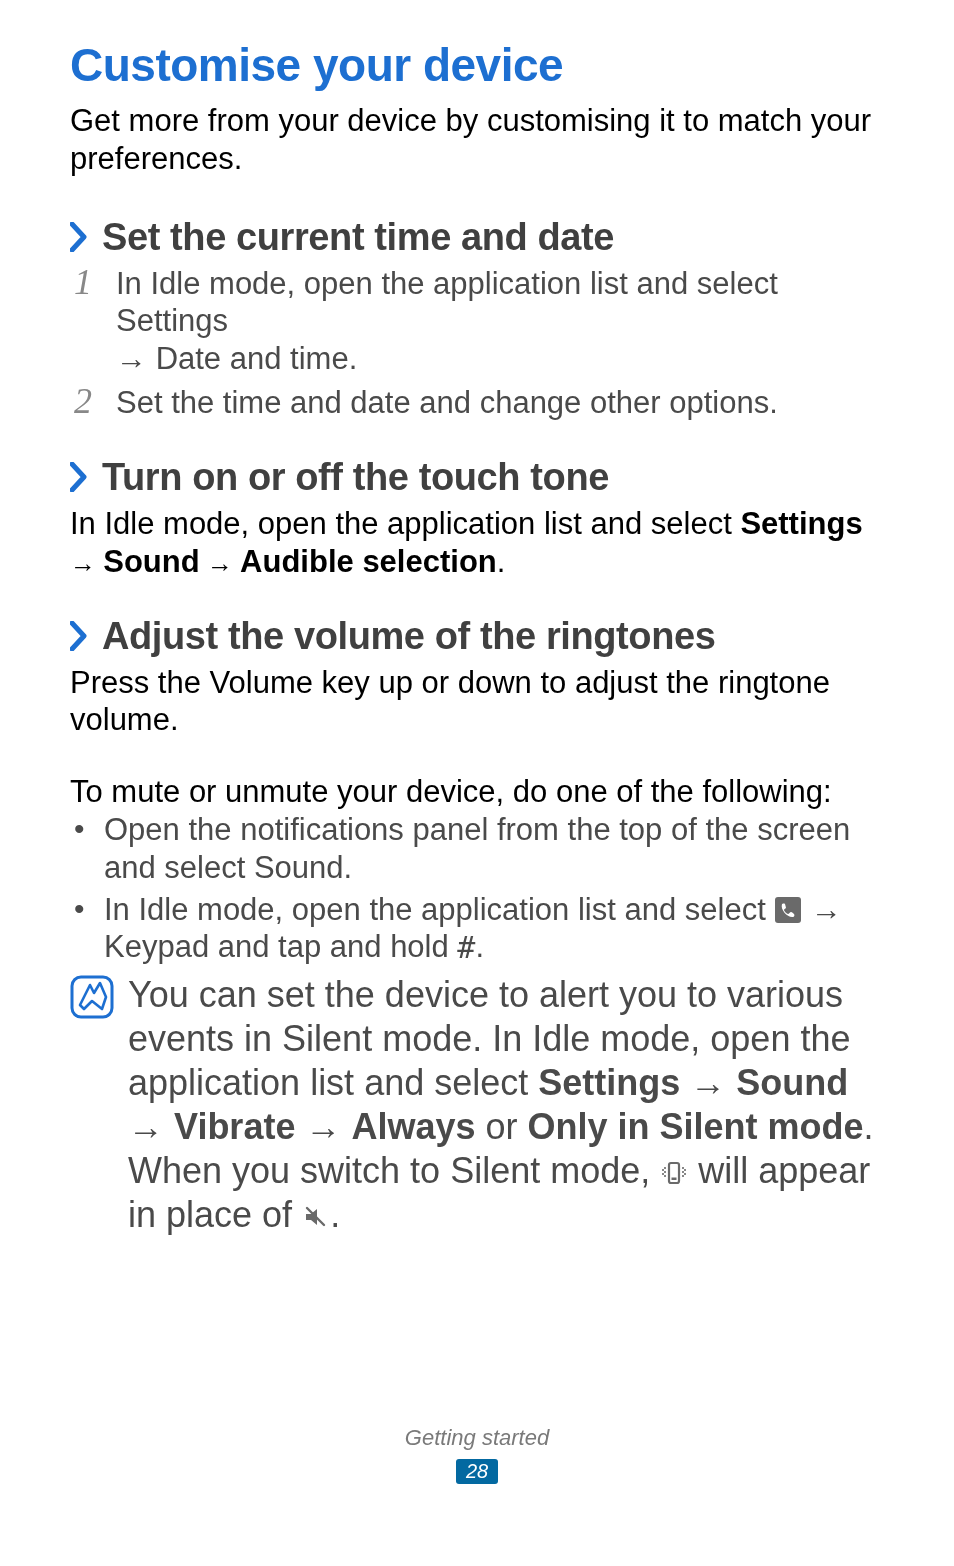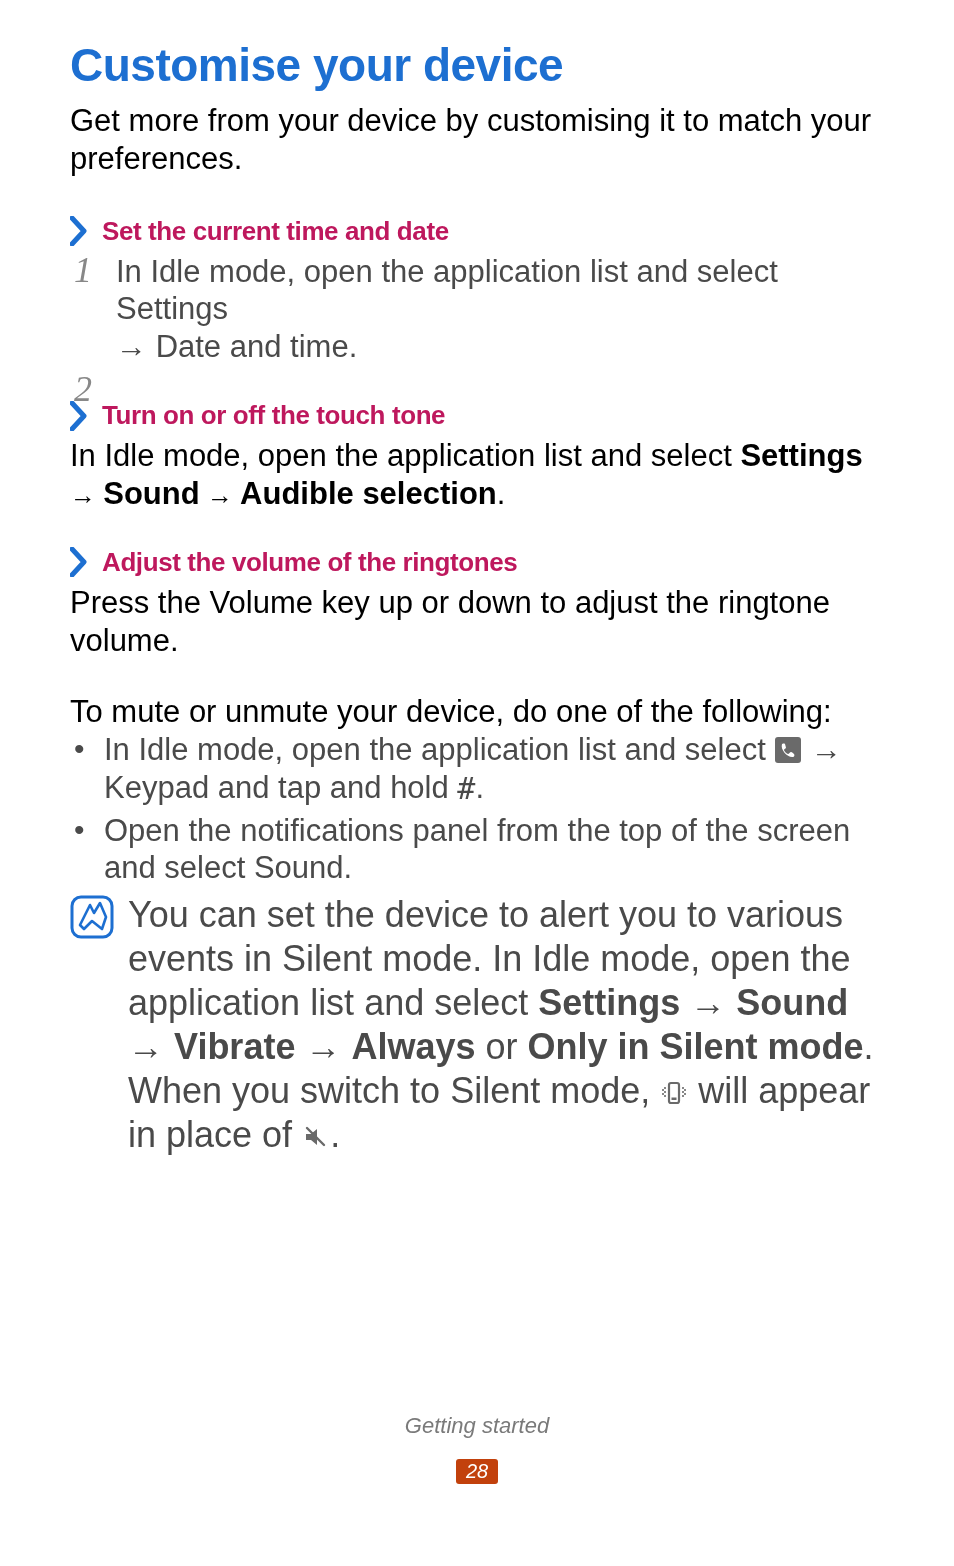--- a/index.html
+++ b/index.html
@@ -38,22 +38,22 @@
   }
   .chevron {
     width: 18px;
     height: 30px;
     display: inline-flex;
     align-items: center;
     justify-content: center;
   }
   .chevron svg { width: 100%; height: 100%; }
   .h2 {
-    color: #be185d;
-    font-size: 26px;
+    color: #404040;
+    font-size: 38px;
     font-weight: 700;
     letter-spacing: -0.4px;
   }
   .para {
     color: #000000;
     font-size: 31px;
     line-height: 1.22;
   }
   .para .bold { font-weight: 700; }
   .para .arrow { font-size: 26px; }
@@ -142,30 +142,30 @@
   .note-body .bold { font-weight: 700; }
 
   .footer {
     position: absolute;
     left: 0;
     right: 0;
     bottom: 58px;
     display: flex;
     flex-direction: column;
     align-items: center;
-    gap: 20px;
+    gap: 8px;
   }
   .footer-title {
     font-style: italic;
     color: #7a7a7a;
     font-size: 22px;
   }
   .footer-page {
     display: inline-block;
-    background: #c2410c;
+    background: #0369a1;
     color: #ffffff;
     font-size: 20px;
     padding: 1px 10px;
     border-radius: 3px;
     font-style: italic;
   }
 </style>
 </head>
 <body>
 
@@ -188,20 +188,21 @@
         <span class="stepnum">1</span>
         <span>
           <span>In Idle mode, open the application list and select </span><span class="bold">Settings</span>
           <span class="indent-cont">
             <span class="arrow"> → </span><span class="bold">Date and time</span><span>.</span>
           </span>
         </span>
       </li>
       <li>
         <span class="stepnum">2</span>
+        <span>Set the time and date and change other options.</span>
       </li>
     </ol>
   </div>
 
   <div class="section">
     <div class="h2-row">
       <span class="chevron">
         <svg viewBox="0 0 18 30">
             <polyline points="2,2 14,15 2,28" fill="none" stroke="#1d6fd1" stroke-width="5" stroke-linecap="round" stroke-linejoin="round"></polyline>
           </svg>
@@ -222,30 +223,30 @@
       </span>
       <span class="h2">Adjust the volume of the ringtones</span>
     </div>
     <div class="para">Press the Volume key up or down to adjust the ringtone volume.</div>
   </div>
 
   <div class="section">
     <div class="para">To mute or unmute your device, do one of the following:</div>
 
     <ul class="bullets">
+      <li>
+        <span>Open the notifications panel from the top of the screen and select </span><span class="bold">Sound</span><span>.</span>
+      </li>
       <li>
         <span>In Idle mode, open the application list and select </span><span class="inline-icon">
           <svg viewBox="0 0 28 28">
               <rect x="1" y="1" width="26" height="26" rx="3" fill="#6a6a6a"></rect>
               <path d="M8 8 C8 8 10 7 11 8 C11 8 12 11 12 12 C12 12 10 13 10 14 C10 15 13 18 14 18 C15 18 16 16 17 16 C18 16 20 18 20 18 C21 19 20 21 19 21 C14 22 6 14 8 8 Z" fill="#ffffff"></path>
             </svg>
         </span><span class="arrow"> → </span><span class="bold">Keypad</span><span> and tap and hold </span><span class="hash">#</span><span>.</span>
-      </li>
-      <li>
-        <span>Open the notifications panel from the top of the screen and select </span><span class="bold">Sound</span><span>.</span>
       </li>
     </ul>
 
     <div class="note">
       <div class="note-icon">
         <svg viewBox="0 0 44 44">
           <rect x="2" y="2" width="40" height="40" rx="9" fill="none" stroke="#1d6fd1" stroke-width="3"></rect>
           <path d="M10 30 L20 10 L24 18 L30 8 L36 22 L32 34 L22 26 L14 34 Z" fill="none" stroke="#1d6fd1" stroke-width="2.6" stroke-linejoin="round"></path>
         </svg>
       </div>

